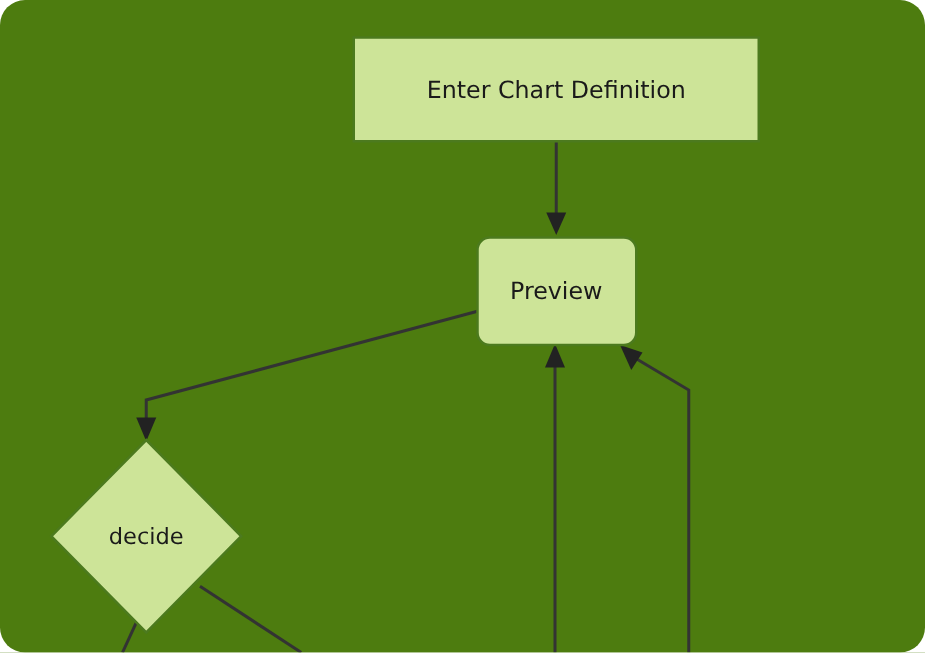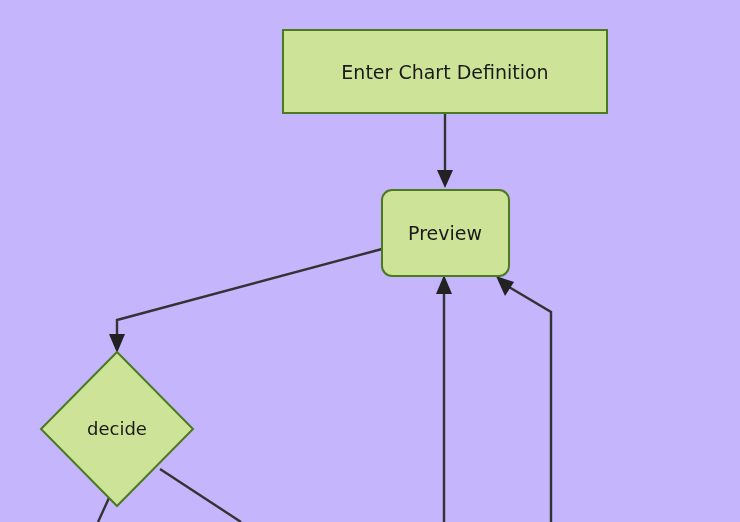--- a/index.html
+++ b/index.html
@@ -8,22 +8,23 @@
     padding: 0;
     background: #ffffff;
   }
   body {
     font-family: "DejaVu Sans", sans-serif;
   }
   #diagram-canvas {
     position: relative;
     width: 740px;
     height: 522px;
-    background: #c4b5fd;
+    background: #4d7c0f;
     overflow: hidden;
+    border-radius: 20px;
   }
   #flow-svg {
     position: absolute;
     left: 0;
     top: 0;
     width: 740px;
     height: 522px;
     display: block;
   }
   .node-shape {

